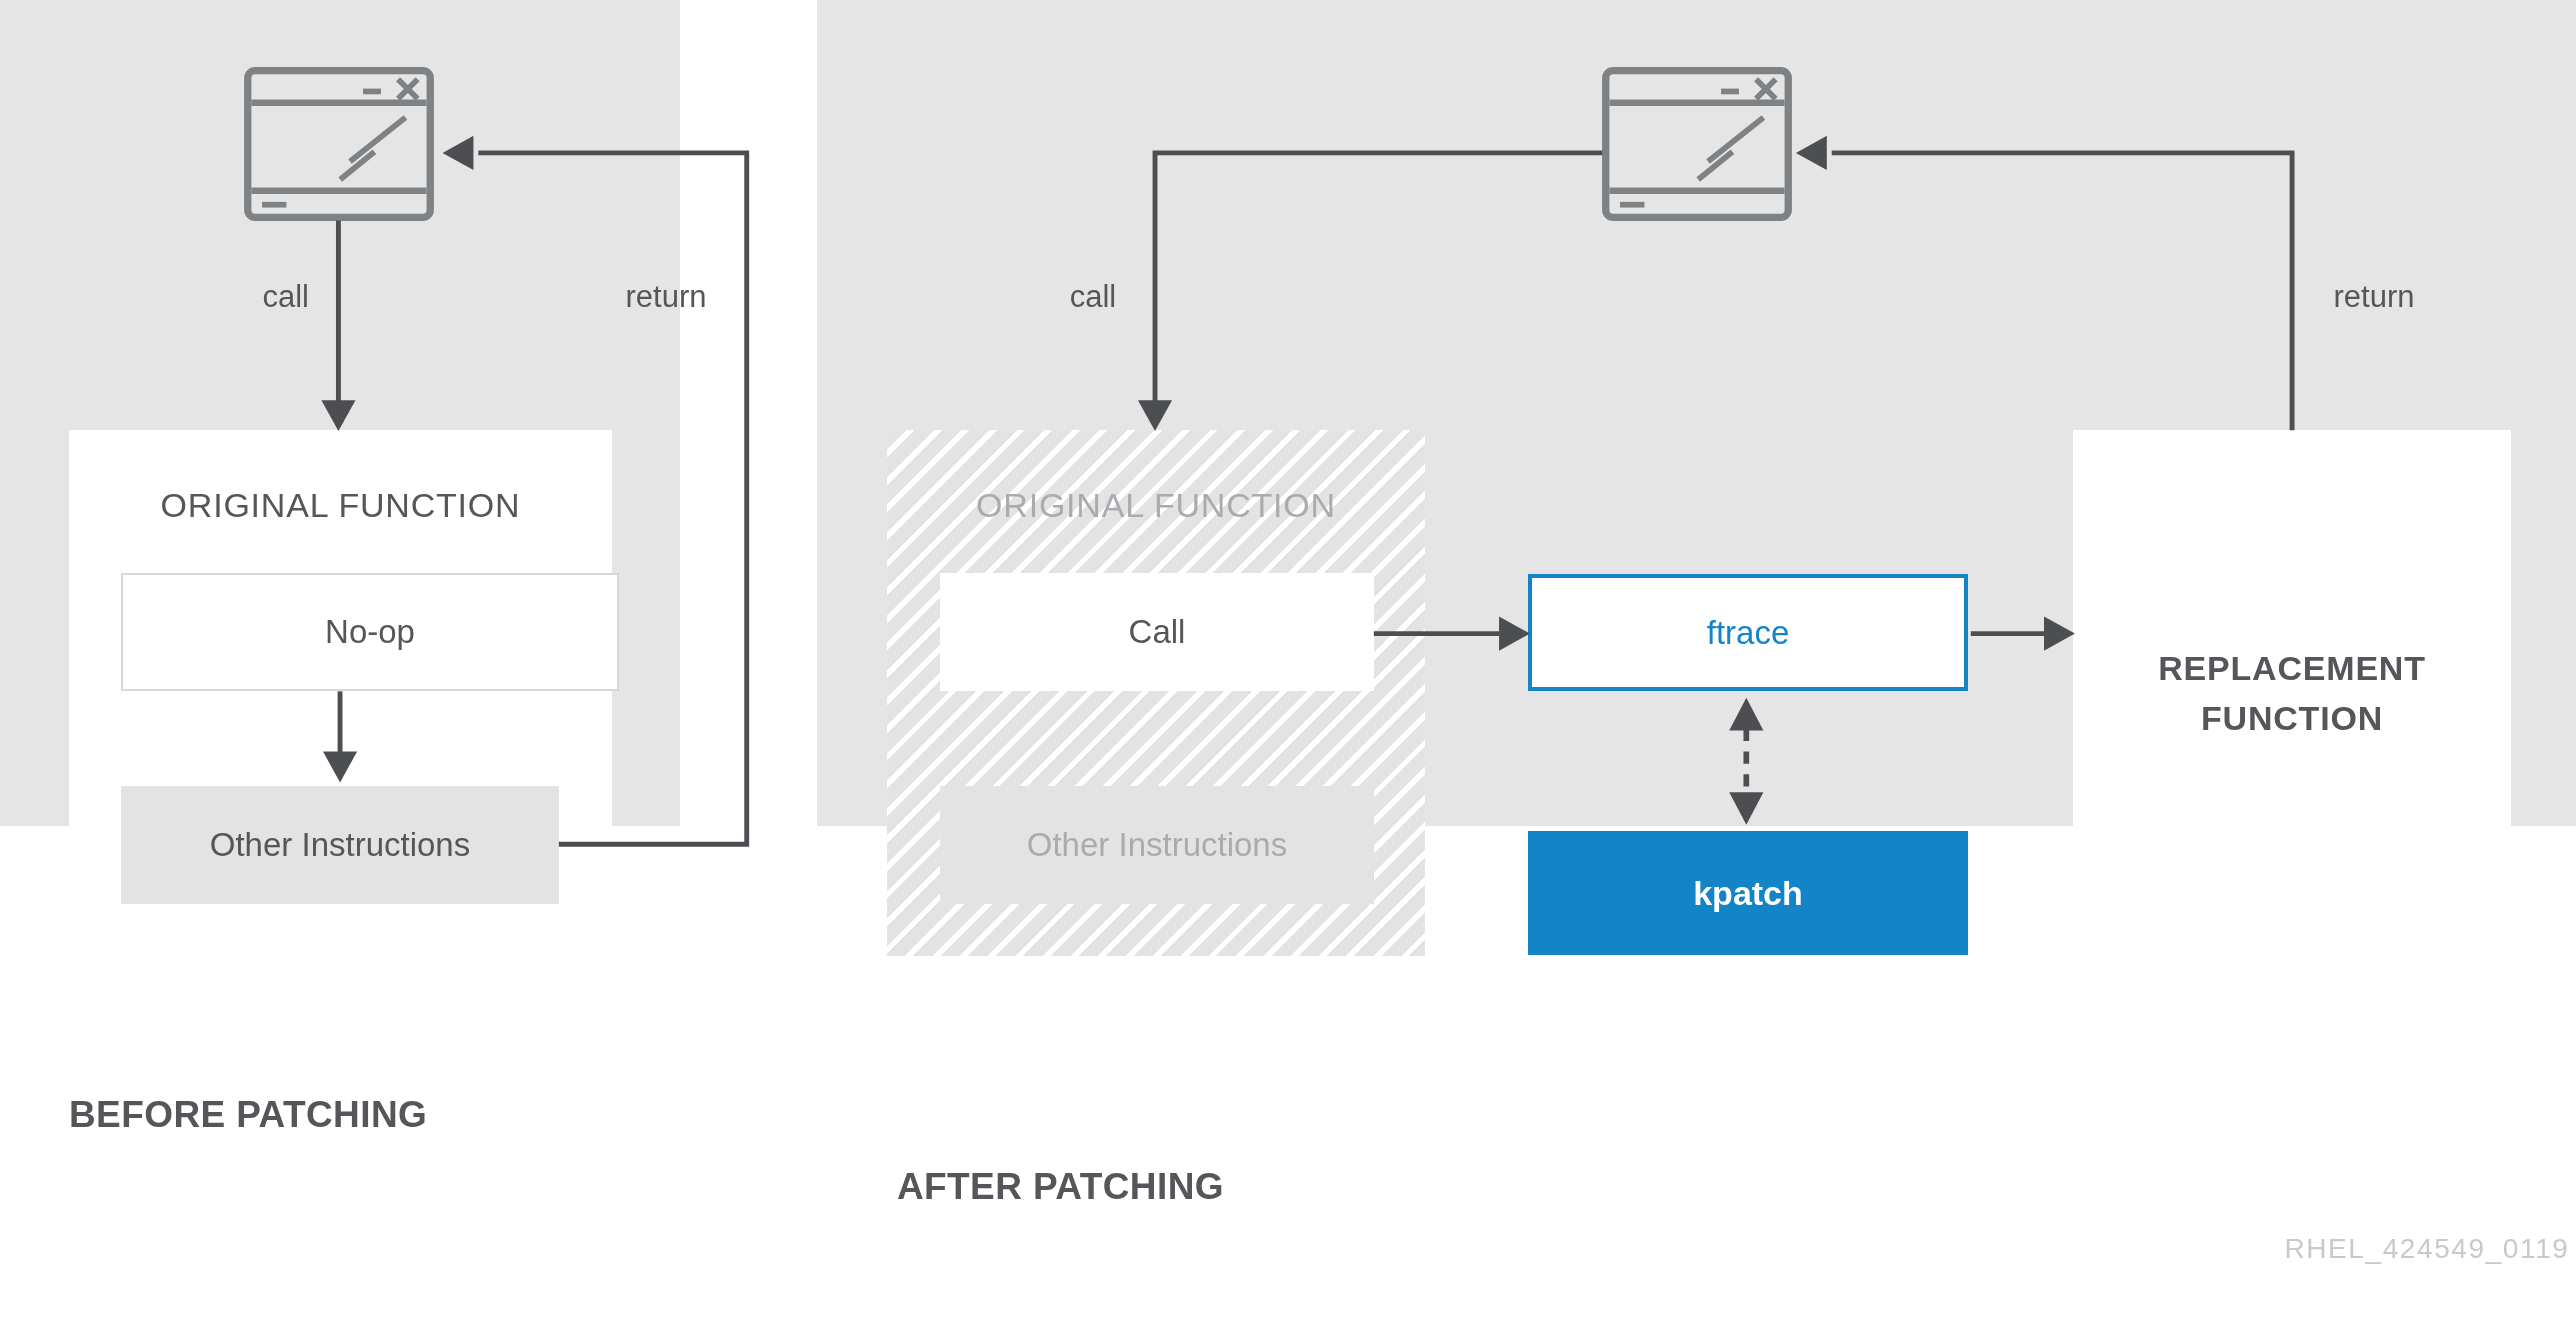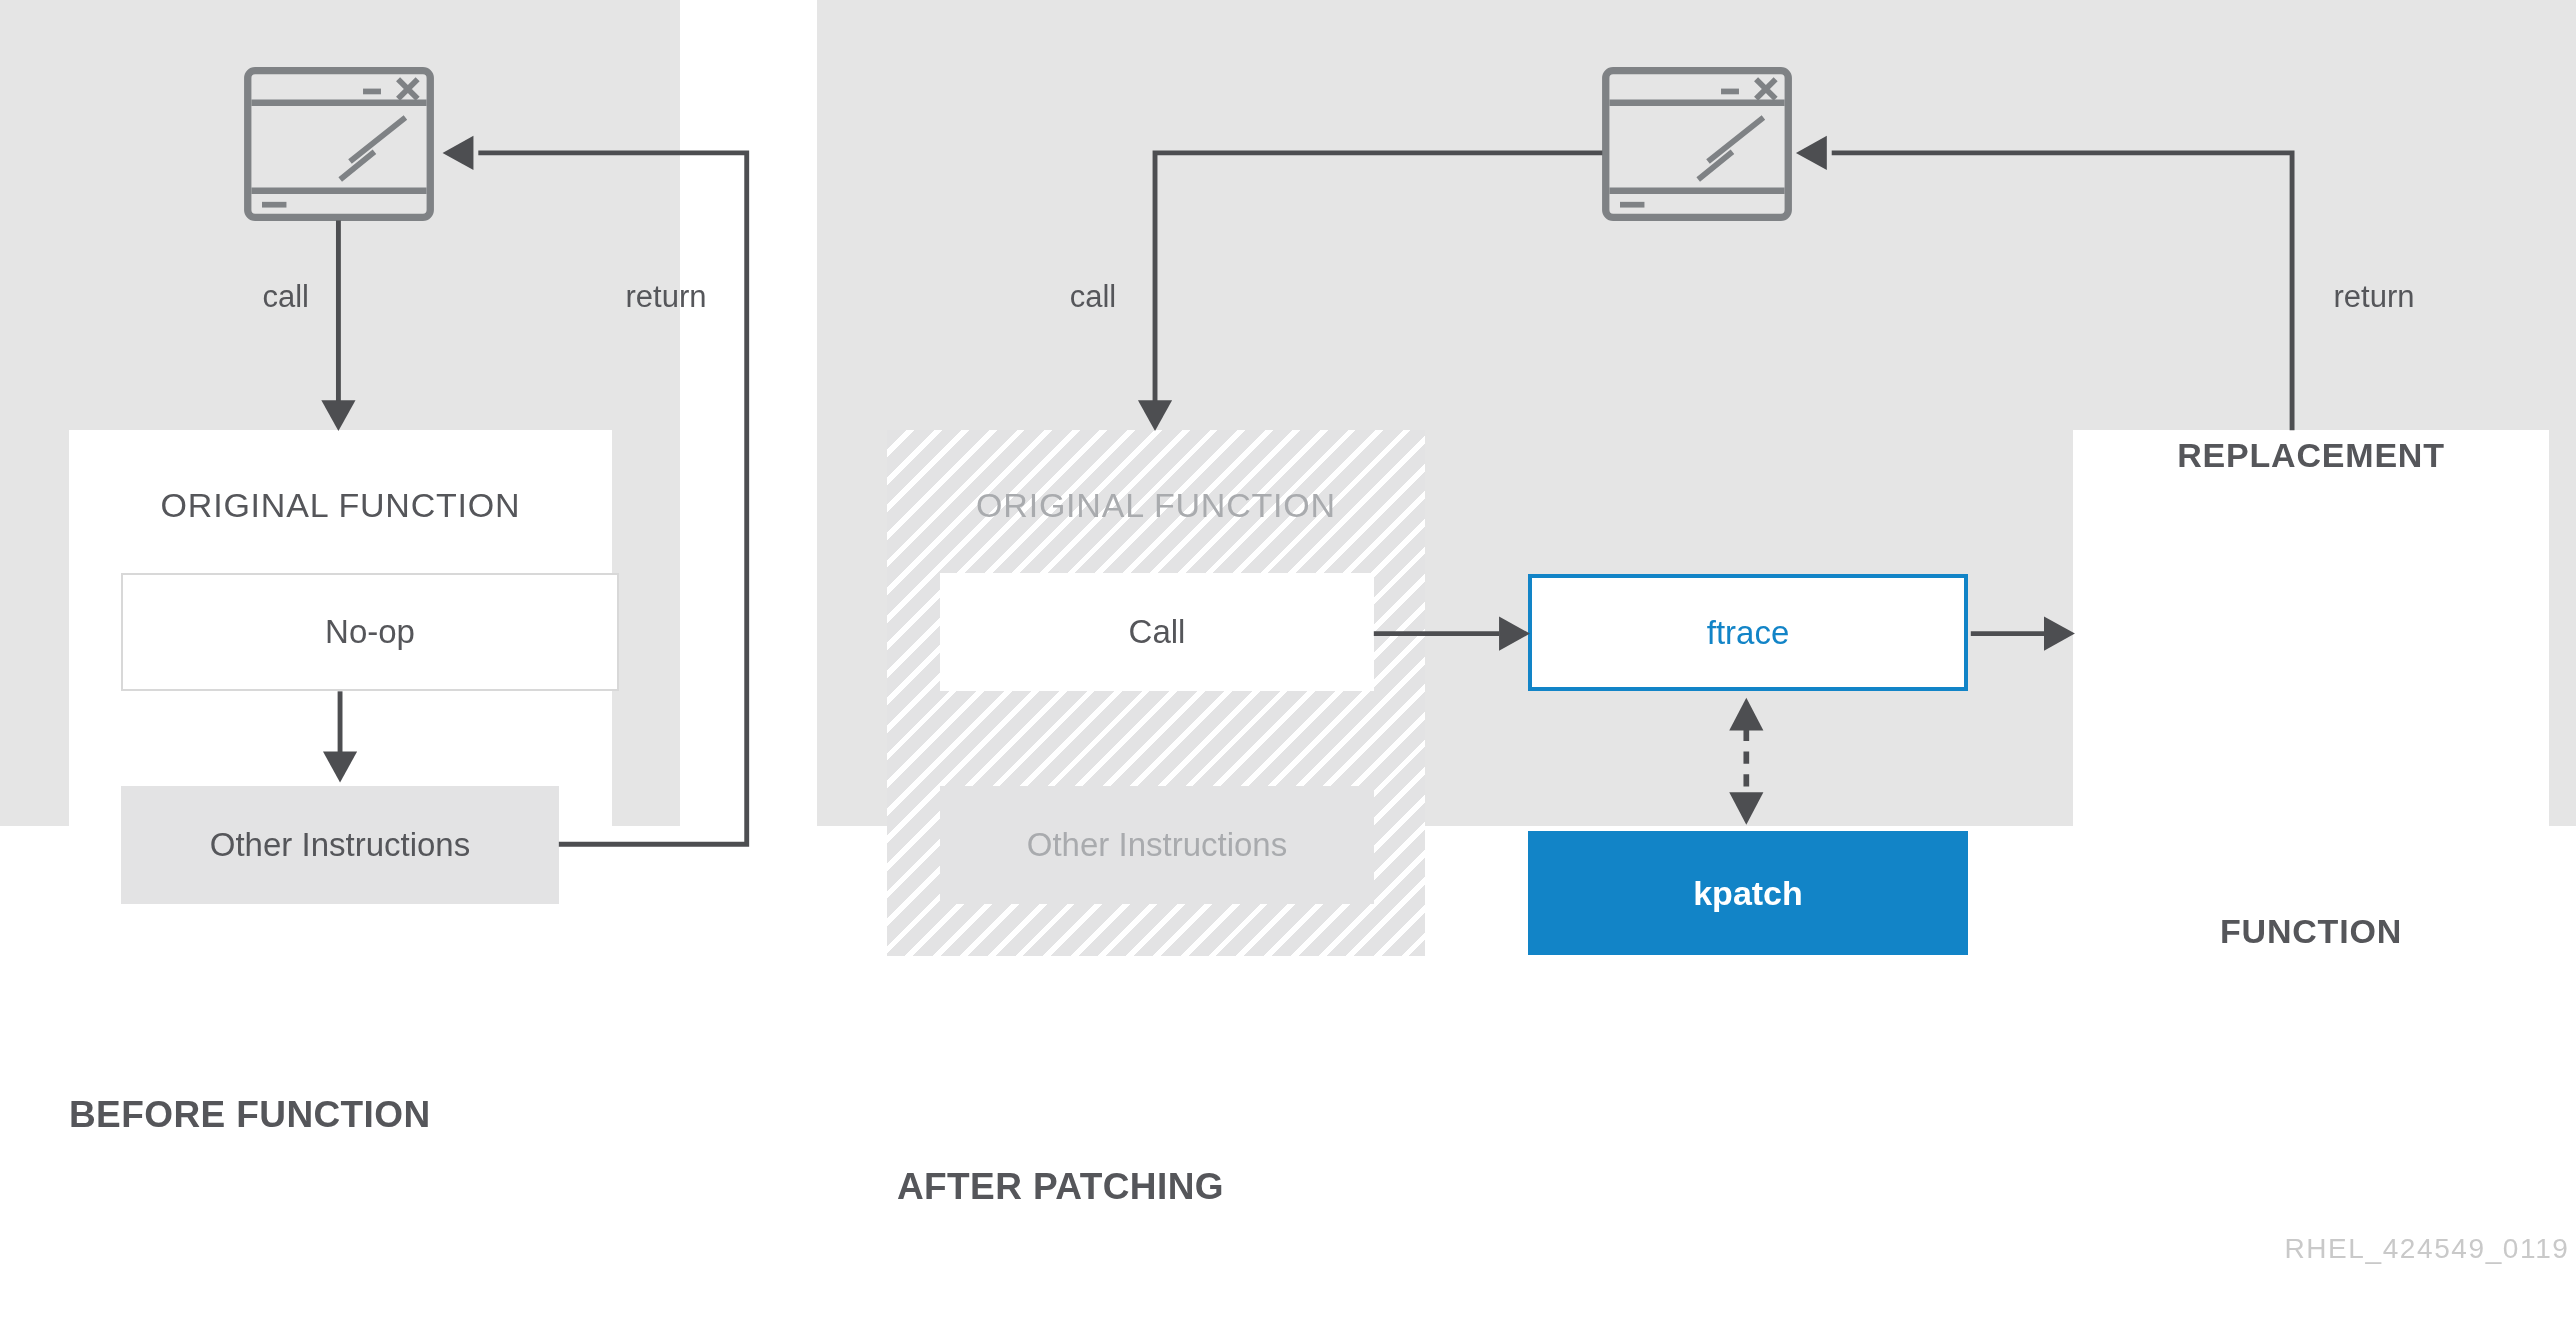--- a/index.html
+++ b/index.html
@@ -58,38 +58,38 @@
   <div class="abs panel" style="left:817px;top:444;width:1759px;height:826px;"></div>
 
   <div class="abs whitebox" style="left:69px;top:430px;width:543px;height:526px;"></div>
   <div class="abs of-heading" style="left:69px;top:486px;width:543px;">ORIGINAL FUNCTION</div>
   <div class="abs noop flexc" style="left:121px;top:573px;width:498px;height:118px;">
     <span class="boxlabel">No-op</span>
   </div>
   <div class="abs graybox flexc" style="left:121px;top:786px;width:438px;height:118px;">
     <span class="boxlabel">Other Instructions</span>
   </div>
-  <div class="abs panel-title" style="left:69px;top:1094px;">BEFORE FUNCTION</div>
+  <div class="abs panel-title" style="left:69px;top:1094px;">BEFORE PATCHING</div>
 
   <div class="abs hatch" style="left:887px;top:430px;width:538px;height:526px;"></div>
   <div class="abs of-heading muted" style="left:887px;top:486px;width:538px;">ORIGINAL FUNCTION</div>
   <div class="abs whitebox flexc" style="left:940px;top:573px;width:434px;height:118px;">
     <span class="boxlabel">Call</span>
   </div>
   <div class="abs graybox flexc" style="left:940px;top:786px;width:434px;height:118px;">
     <span class="boxlabel muted">Other Instructions</span>
   </div>
 
   <div class="abs kpatch flexc" style="left:1528px;top:831px;width:440px;height:124px;">
     <span>kpatch</span>
   </div>
   <div class="abs ftrace flexc" style="left:1528px;top:574px;width:440px;height:117px;">
     <span>ftrace</span>
   </div>
-  <div class="abs replacement flexc" style="left:2073px;top:430px;width:476px;height:526px;justify-content:space-between;">
+  <div class="abs replacement flexc" style="left:2073px;top:430px;width:438px;height:526px;">
     <span>REPLACEMENT</span>
     <span>FUNCTION</span>
   </div>
   <div class="abs panel-title" style="left:897px;top:1142px;margin-top:24px;">AFTER PATCHING</div>
 
   <div class="abs small-label" style="left:187px;top:279px;width:122px;text-align:right;">call</div>
   <div class="abs small-label" style="left:615px;top:279px;width:102px;text-align:center;">return</div>
   <div class="abs small-label" style="left:1044px;top:279px;width:98px;text-align:center;">call</div>
   <div class="abs small-label" style="left:2323px;top:279px;width:102px;text-align:center;">return</div>
 

